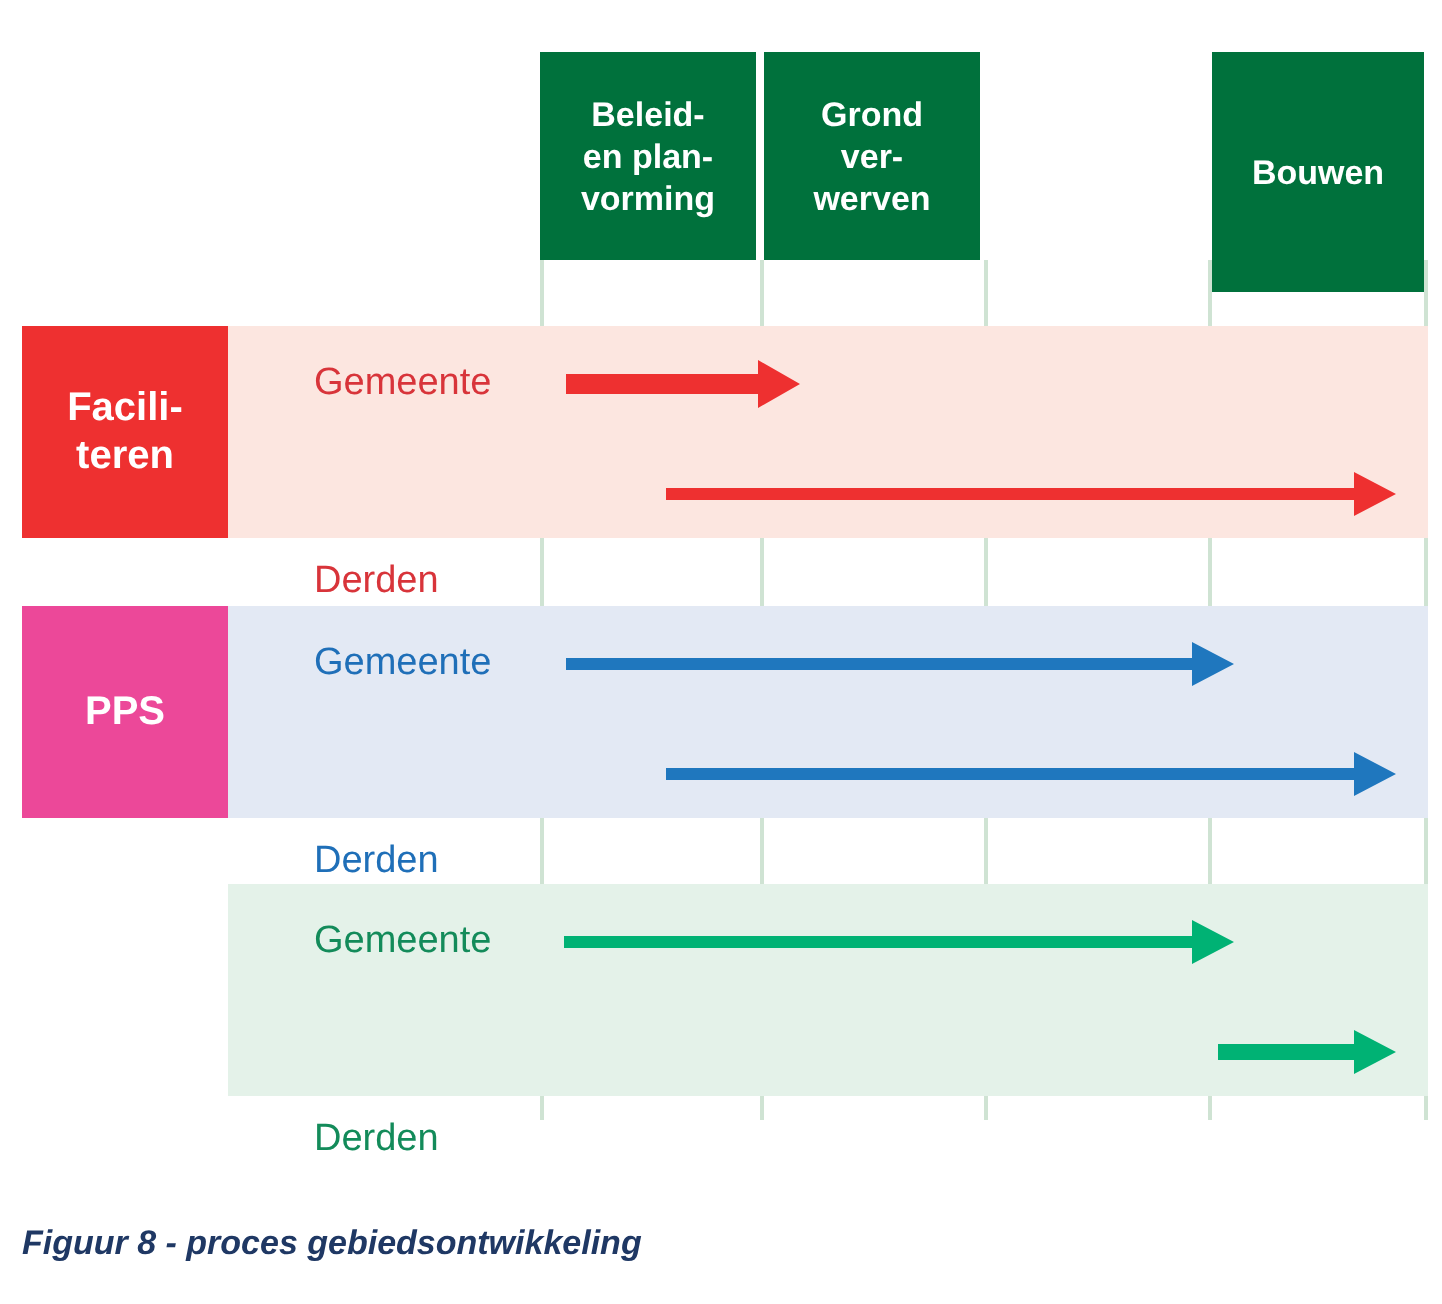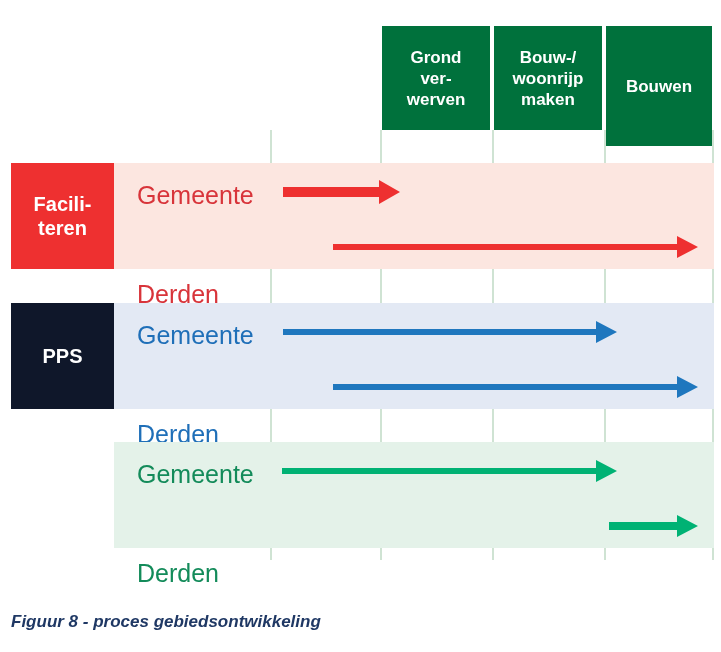--- a/index.html
+++ b/index.html
@@ -77,22 +77,22 @@
   .row-tint {
     position: absolute;
     left: 103px;
     top: 0;
     width: 600px;
     height: 106px;
   }
 
   .actor-label {
     position: absolute;
-    left: 126px;
-    font-size: 25px;
+    left: 146px;
+    font-size: 19px;
     font-weight: normal;
     white-space: nowrap;
   }
   .actor-label.top { top: 18px; }
   .actor-label.bottom { top: 73px; margin-top: 44px; }
 
   
   .arrow {
     position: absolute;
     height: 26px;
@@ -112,29 +112,29 @@
     color: #1F3864;
     line-height: 26px;
     white-space: pre-line;
   }
 </style>
 </head>
 <body>
 
 <div id="figure">
 
+  <div class="phase-header" style="left:270px; top:26px; width:110px; height:104px;">
+    <span>Beleid-
+en plan-
+vorming</span>
+  </div>
   <div class="phase-header" style="left:382px; top:26px; width:110px; height:104px;">
     <span>Grond
 ver-
 werven</span>
-  </div>
-  <div class="phase-header" style="left:494px; top:26px; width:110px; height:104px;">
-    <span>Bouw-/
-woonrijp
-maken</span>
   </div>
   <div class="phase-header" style="left:606px; top:26px; width:108px; height:120px;">
     <span>Bouwen</span>
   </div>
 
   <div class="col-line" style="left:270px;"></div>
   <div class="col-line" style="left:380px;"></div>
   <div class="col-line" style="left:492px;"></div>
   <div class="col-line" style="left:604px;"></div>
   <div class="col-line" style="left:712px;"></div>
@@ -157,21 +157,21 @@
 
     <div class="arrow" style="left:311px; top:71px; width:377px;">
       <svg width="377" height="26" viewBox="0 0 377 26">
         <path d="M11,10 L355,10 L355,2 L376,13 L355,24 L355,16 L11,16 Z" fill="#EE3030"></path>
       </svg>
     </div>
   </div>
 
   <div class="row-band" style="top:303px;">
     <div class="row-tint" style="background:#E3E9F4;"></div>
-    <div class="row-swatch" style="background:#0f172a;">
+    <div class="row-swatch" style="background:#ec4899;">
       <span>PPS</span>
     </div>
 
     <div class="actor-label top" style="color:#1F6FB8;">Gemeente</div>
     <div class="actor-label bottom" style="color:#1F6FB8;">Derden</div>
 
     <div class="arrow" style="left:261px; top:16px; width:346px;">
       <svg width="346" height="26" viewBox="0 0 346 26">
         <path d="M11,10 L324,10 L324,2 L345,13 L324,24 L324,16 L11,16 Z" fill="#1F77BE"></path>
       </svg>

